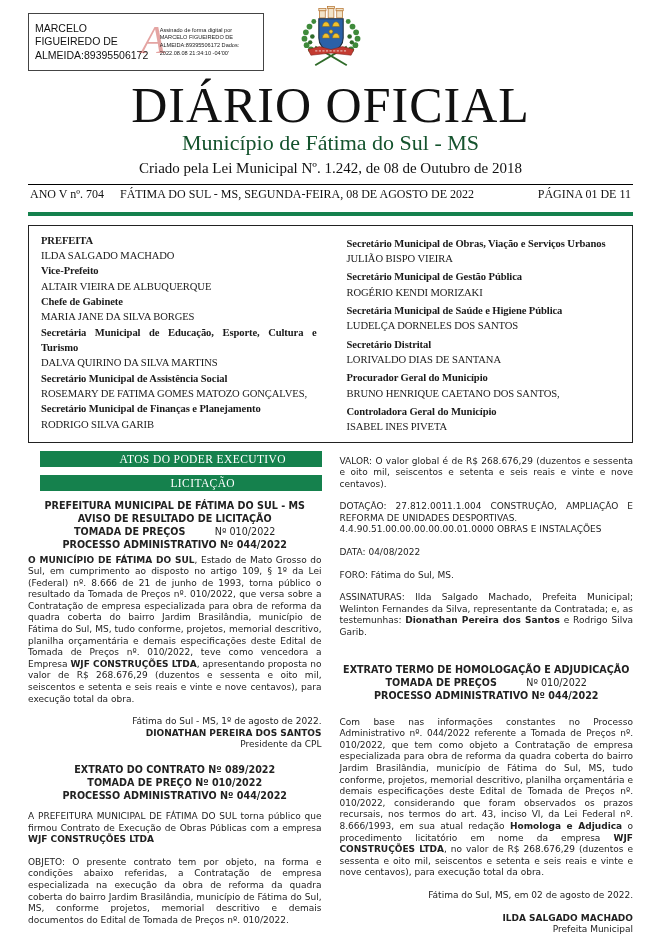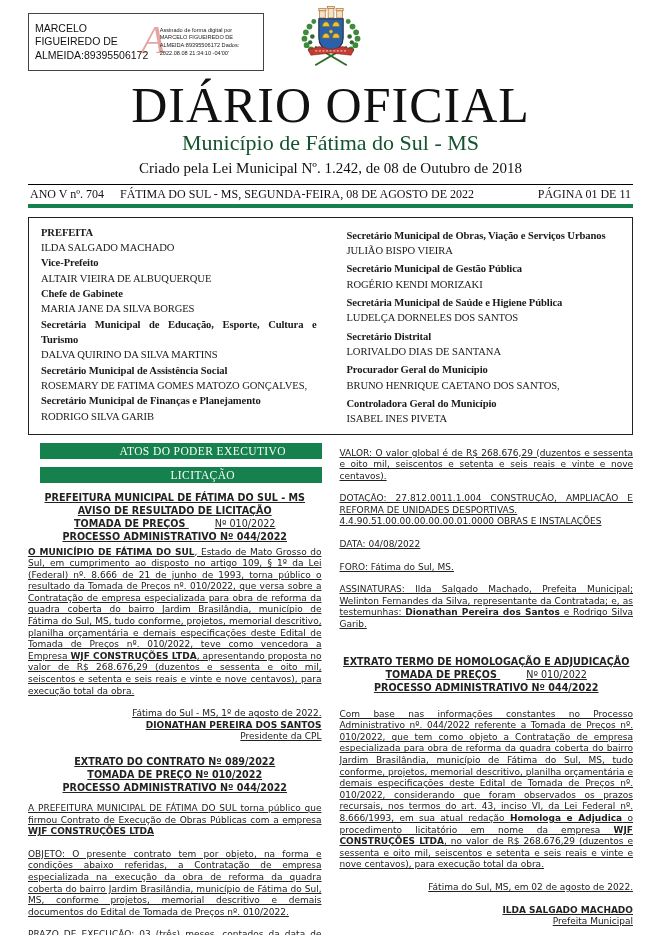--- a/index.html
+++ b/index.html
@@ -12,36 +12,36 @@
   .sig-name{font-family:Liberation Sans, sans-serif;font-size:10.5px;line-height:1.25;width:122px;color:#111;}
   .sig-details{font-family:"Liberation Sans",sans-serif;font-size:5.6px;line-height:1.35;width:100px;color:#222;position:relative;z-index:2;}
   .sig-flourish{position:absolute;left:112px;top:6px;font-family:"Liberation Serif",serif;font-style:italic;font-size:40px;color:rgba(205,90,85,.55);z-index:1;line-height:1;}
   .crest{position:absolute;left:50%;transform:translateX(-50%);top:5px;}
   
   .masthead{text-align:center;margin-top:6px;}
   .masthead h1{font-family:"Liberation Serif",serif;font-weight:400;font-size:50px;line-height:1.0;letter-spacing:1px;color:#111;}
   .mast-sub{font-family:"Liberation Serif",serif;font-size:22px;margin-top:0px;color:#14532d;}
   .mast-created{font-family:"Liberation Serif",serif;font-size:15px;margin-top:4px;color:#111;}
   
-  .infobar{margin:7px 28px 0;border-top:1.5px solid #000;display:flex;justify-content:space-between;font-family:"Liberation Serif",serif;font-size:12px;padding:2px 2px 2px 2px;color:#111;}
+  .infobar{margin:7px 28px 8px;border-top:1.5px solid #000;display:flex;justify-content:space-between;font-family:"Liberation Serif",serif;font-size:12px;padding:2px 2px 2px 2px;color:#111;}
   .infobar .c{flex:1;text-align:left;padding-left:16px;}
   .greenrule{margin:0 28px;height:3.5px;background:var(--green);}
   
   .officials{margin:9px 28px 0;border:1.6px solid #222;display:flex;gap:30px;padding:7px 10px 9px 12px;height:218px;overflow:hidden;}
   .off-col{flex:1;font-family:"Liberation Serif",serif;font-size:10.6px;line-height:1.45;letter-spacing:-0.1px;}
   .off-col .off-role{font-weight:bold;text-align:justify;}
   .off-col.gapped .off-role{margin-top:3px;}
   .off-col .off-name{}
   
   .content{display:flex;gap:18px;padding:8px 28px 0;align-items:flex-start;}
   .col{flex:1;min-width:0;}
   .banner{background:var(--green);color:#fff;font-family:"Liberation Serif",serif;font-size:11.5px;letter-spacing:.4px;text-align:center;height:16px;line-height:16px;margin:0 0 8px 12px;padding-left:44px;}
   .colbody{font-family:"DejaVu Sans",sans-serif;font-size:9px;line-height:11.6px;color:#222;}
   .col-right-pad{padding-top:5px;}
-  .blk{margin-bottom:11px;text-decoration:underline;}
+  .blk{margin-bottom:11px;}
   .al-justify{text-align:justify;}
   .al-center{text-align:center;}
   .al-right{text-align:right;}
   .b-heading{font-weight:bold;font-size:9.6px;line-height:13px;margin:12px 0 9px;}
   .b-heading .reg{font-weight:normal;padding-left:26px;}
   .blk .bold{font-weight:bold;}
   .colbody > .b-heading:first-child{margin-top:0;margin-bottom:4px;}
   .sp-lg{margin-top:24px;margin-bottom:15px;}
 </style>
 </head>

